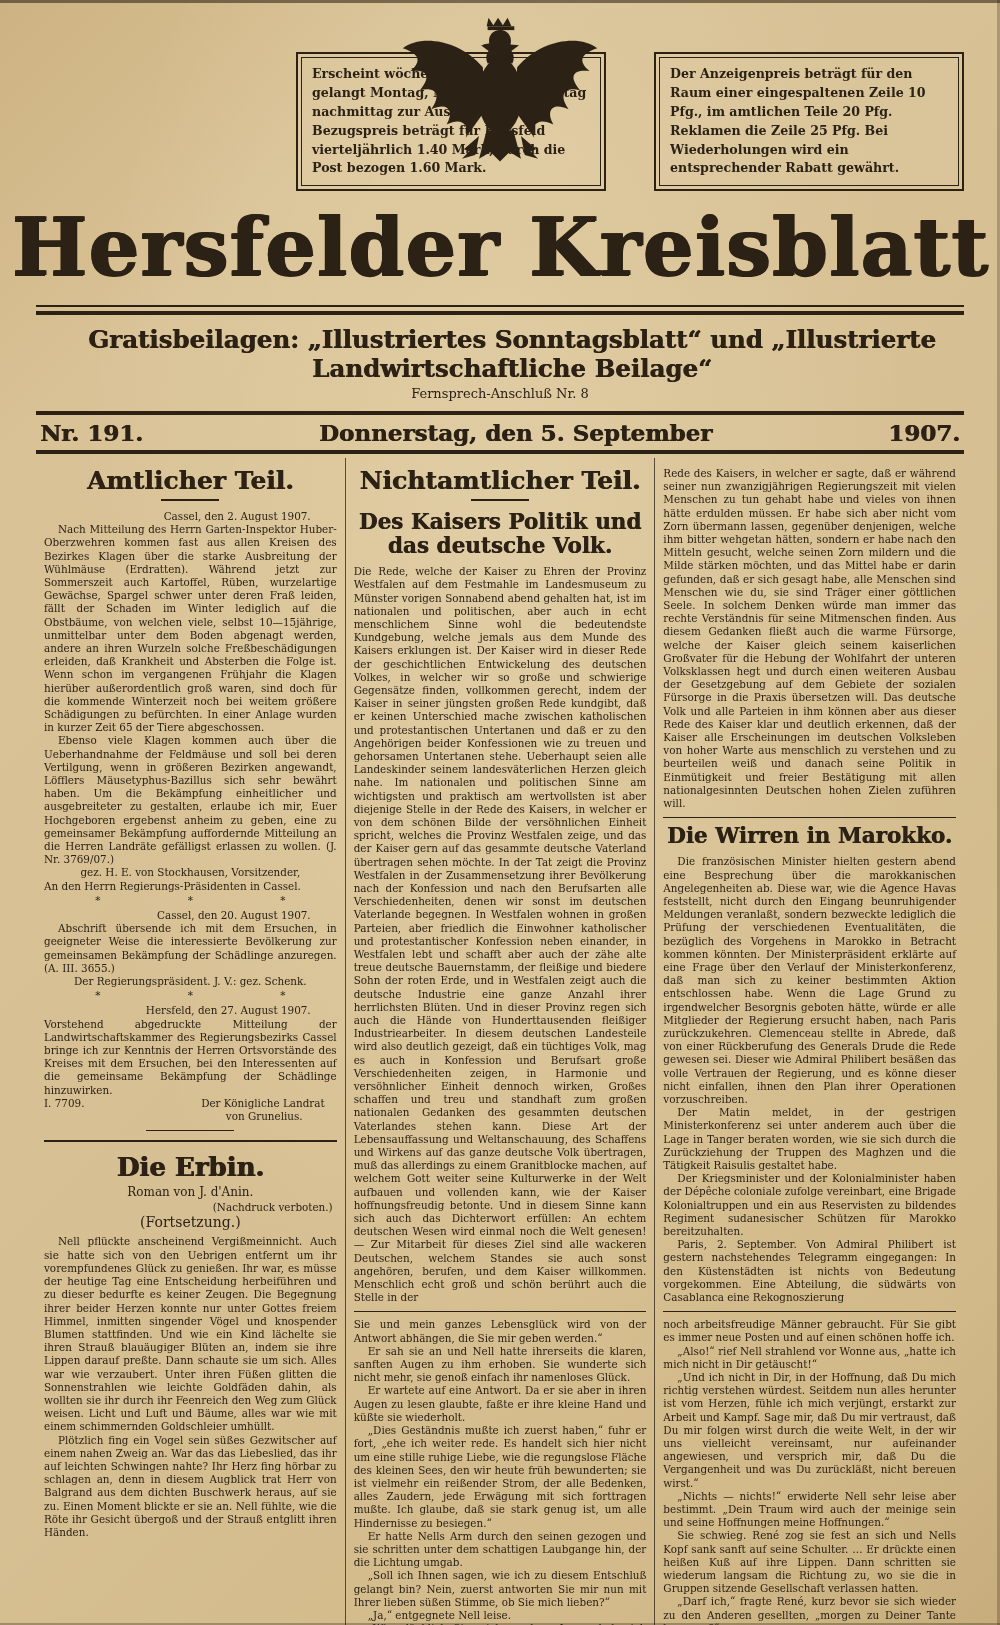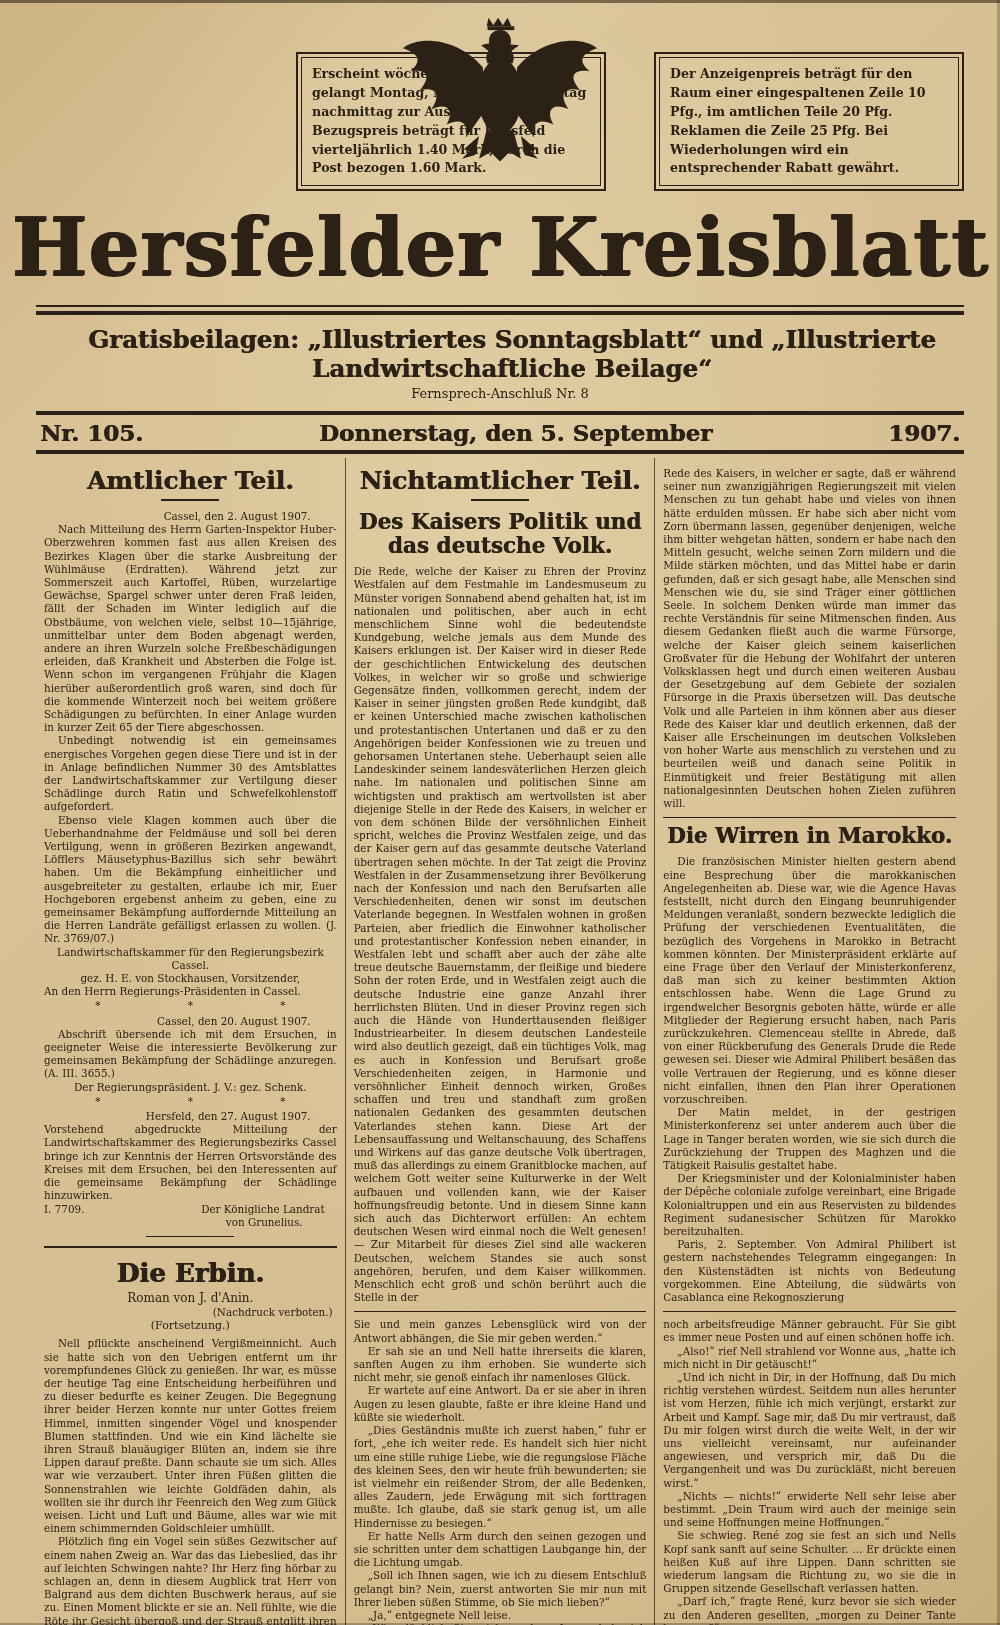--- a/index.html
+++ b/index.html
@@ -40,21 +40,21 @@
   .para-center{text-align:center;text-indent:0;}
   .para-right{text-align:right;text-indent:0;padding-right:34px;}
   .para-stars{text-align:center;text-indent:42px;letter-spacing:42px;margin:1px 0;}
   .para-split{display:flex;justify-content:space-between;text-indent:0;padding-right:12px;}
   .sep-rule{border-top:1.5px solid #2b2115;margin:7px 0 6px;}
   .end-rule{width:88px;border-top:1.5px solid #2b2115;margin:7px auto 6px;}
   .feuille{border-top:2.5px solid #2b2115;margin-top:9px;padding-top:4px;}
   .feuille-title{text-align:center;font-size:26px;font-weight:bold;margin:6px 0 3px;text-shadow:1px 0 0 currentColor;}
   .feuille-byline{text-align:center;font-size:12px;text-indent:0;margin:0;}
   .feuille-note{text-align:right;font-size:10.4px;text-indent:0;margin:0;padding-right:4px;}
-  .feuille-fort{text-align:center;font-size:11px;text-indent:0;margin:0 0 4px;}
+  .feuille-fort{text-align:center;font-size:14px;text-indent:0;margin:0 0 4px;}
 </style>
 </head>
 <body>
 
 <div class="page">
 
   <div class="top-row">
     <div class="notice-outer">
       <div class="notice-inner">Erscheint wöchentlich dreimal und gelangt Montag, Mittwoch und Freitag nachmittag zur Ausgabe. Der Bezugspreis beträgt für Hersfeld vierteljährlich 1.40 Mark, durch die Post bezogen 1.60 Mark.</div>
     </div>
@@ -79,37 +79,35 @@
   </svg>
 
   <div class="title">Hersfelder Kreisblatt</div>
 
   <div class="rule-double"></div>
   <div class="subtitle">Gratisbeilagen: „Illustriertes Sonntagsblatt“ und „Illustrierte Landwirtschaftliche Beilage“</div>
   <div class="phone-line">Fernsprech-Anschluß Nr. 8</div>
   <div class="rule-thick"></div>
 
   <div class="dateline">
-    <span>Nr. 105.</span>
+    <span>Nr. 191.</span>
     <span>Donnerstag, den 5. September</span>
     <span>1907.</span>
   </div>
   <div class="rule-bottom"></div>
 
   <div class="columns">
 
     <div class="col">
       <div class="section-head">Amtlicher Teil.</div>
       <div class="head-rule"></div>
       <div>
           <p class="para para-date">Cassel, den 2. August 1907.</p>
           <p class="para">Nach Mitteilung des Herrn Garten-Inspektor Huber-Oberzwehren kommen fast aus allen Kreisen des Bezirkes Klagen über die starke Ausbreitung der Wühlmäuse (Erdratten). Während jetzt zur Sommerszeit auch Kartoffel, Rüben, wurzelartige Gewächse, Spargel schwer unter deren Fraß leiden, fällt der Schaden im Winter lediglich auf die Obstbäume, von welchen viele, selbst 10—15jährige, unmittelbar unter dem Boden abgenagt werden, andere an ihren Wurzeln solche Freßbeschädigungen erleiden, daß Krankheit und Absterben die Folge ist. Wenn schon im vergangenen Frühjahr die Klagen hierüber außerordentlich groß waren, sind doch für die kommende Winterzeit noch bei weitem größere Schädigungen zu befürchten. In einer Anlage wurden in kurzer Zeit 65 der Tiere abgeschossen.</p>
-          <p class="para">Unbedingt notwendig ist ein gemeinsames energisches Vorgehen gegen diese Tiere und ist in der in Anlage befindlichen Nummer 30 des Amtsblattes der Landwirtschaftskammer zur Vertilgung dieser Schädlinge durch Ratin und Schwefelkohlenstoff aufgefordert.</p>
           <p class="para">Ebenso viele Klagen kommen auch über die Ueberhandnahme der Feldmäuse und soll bei deren Vertilgung, wenn in größeren Bezirken angewandt, Löfflers Mäusetyphus-Bazillus sich sehr bewährt haben. Um die Bekämpfung einheitlicher und ausgebreiteter zu gestalten, erlaube ich mir, Euer Hochgeboren ergebenst anheim zu geben, eine zu gemeinsamer Bekämpfung auffordernde Mitteilung an die Herren Landräte gefälligst erlassen zu wollen. (J. Nr. 3769/07.)</p>
-          <p class="para para-center">Landwirtschaftskammer für den Regierungsbezirk Cassel.</p>
           <p class="para para-center">gez. H. E. von Stockhausen, Vorsitzender,</p>
           <p class="para para-noindent">An den Herrn Regierungs-Präsidenten in Cassel.</p>
           <p class="para para-stars">* * *</p>
           <p class="para para-date">Cassel, den 20. August 1907.</p>
           <p class="para">Abschrift übersende ich mit dem Ersuchen, in geeigneter Weise die interessierte Bevölkerung zur gemeinsamen Bekämpfung der Schädlinge anzuregen. (A. III. 3655.)</p>
           <p class="para para-center">Der Regierungspräsident.   J. V.: gez. Schenk.</p>
           <p class="para para-stars">* * *</p>
           <p class="para para-date">Hersfeld, den 27. August 1907.</p>
           <p class="para para-noindent">Vorstehend abgedruckte Mitteilung der Landwirtschaftskammer des Regierungsbezirks Cassel bringe ich zur Kenntnis der Herren Ortsvorstände des Kreises mit dem Ersuchen, bei den Interessenten auf die gemeinsame Bekämpfung der Schädlinge hinzuwirken.</p>
           <p class="para para-split">

